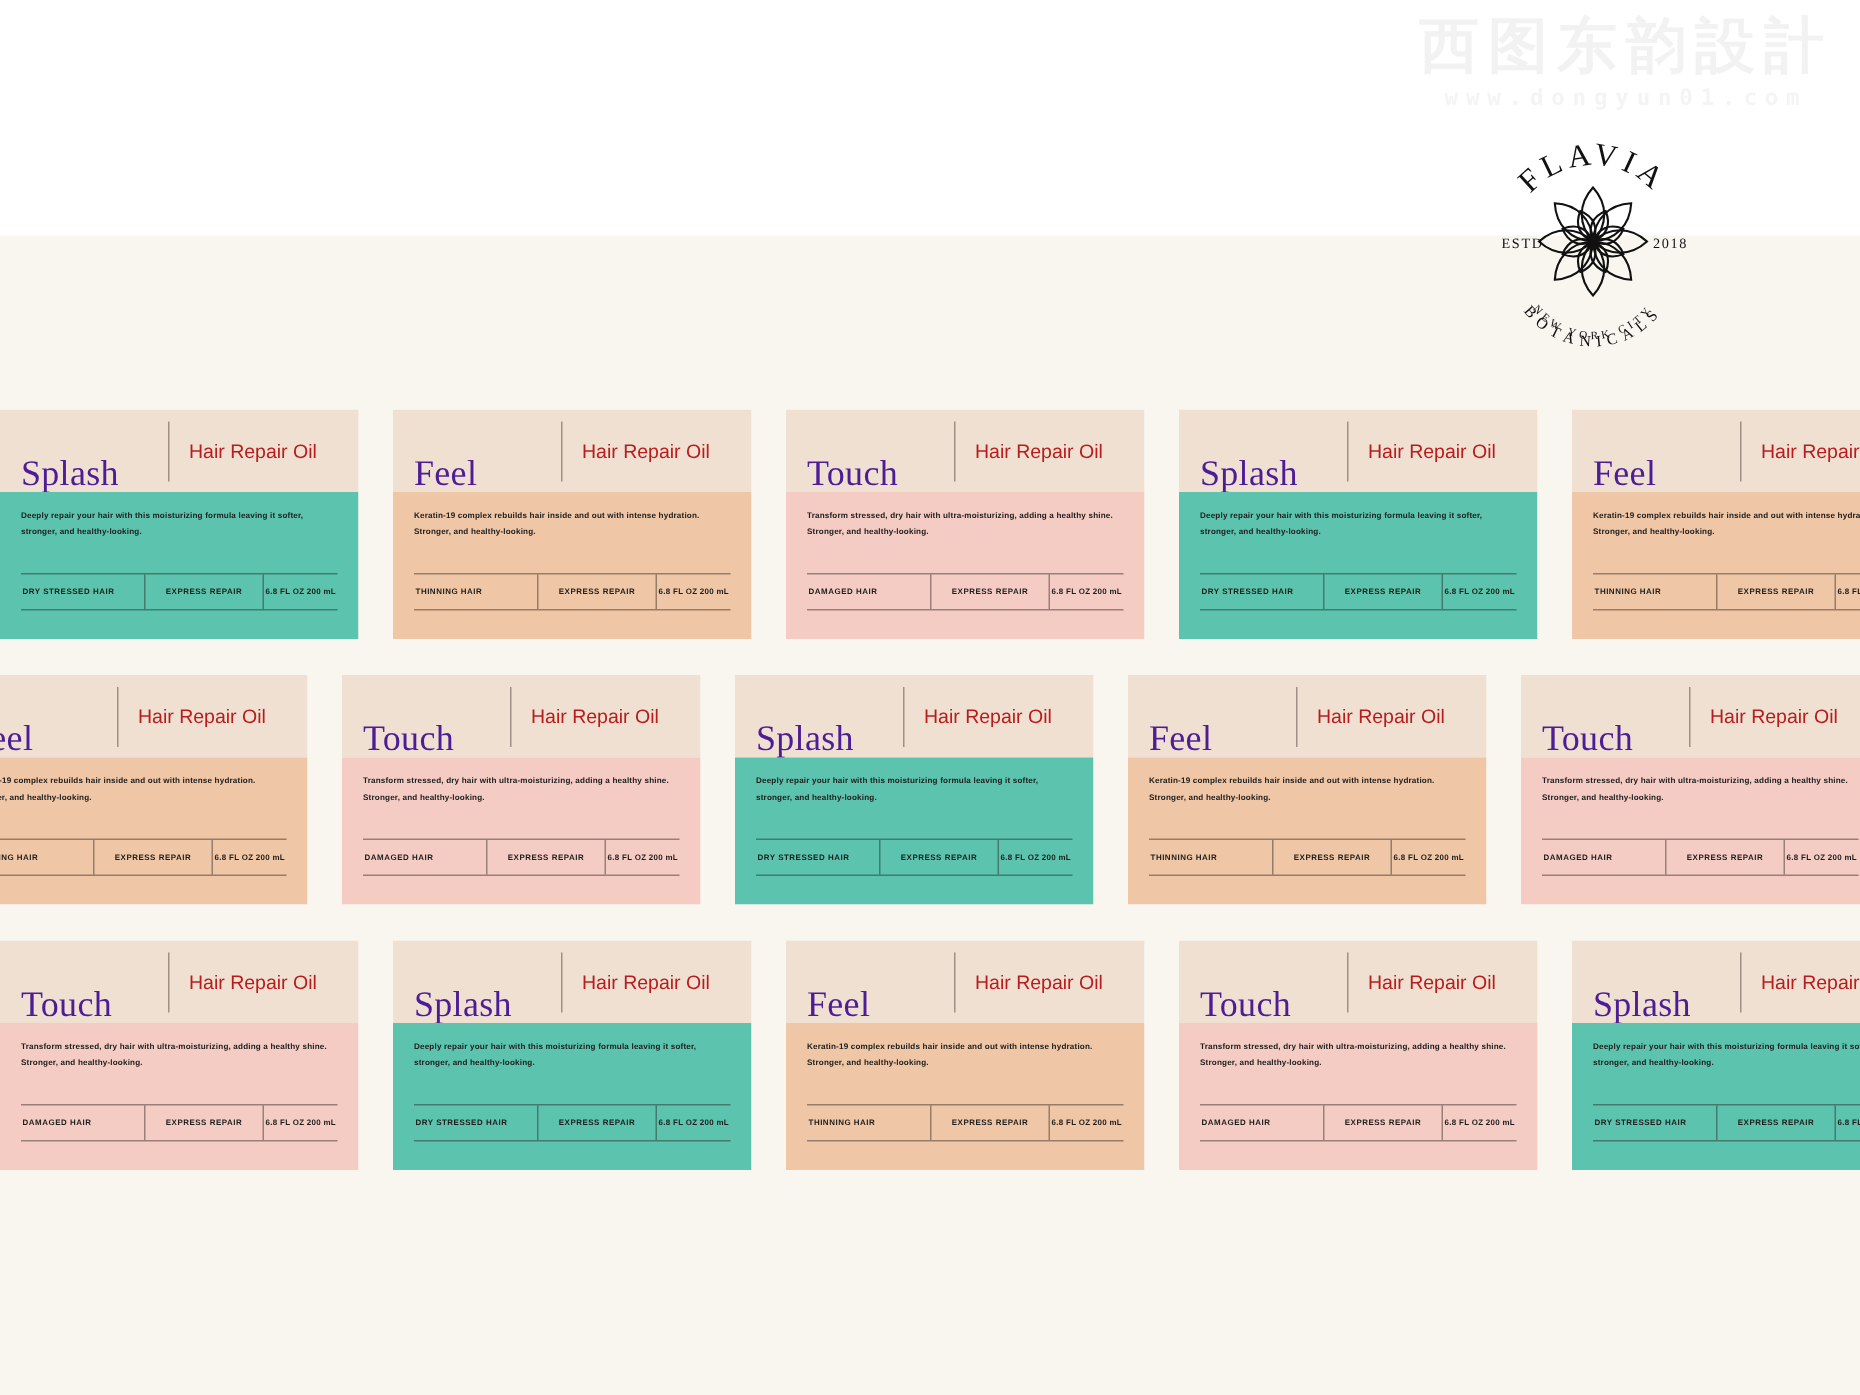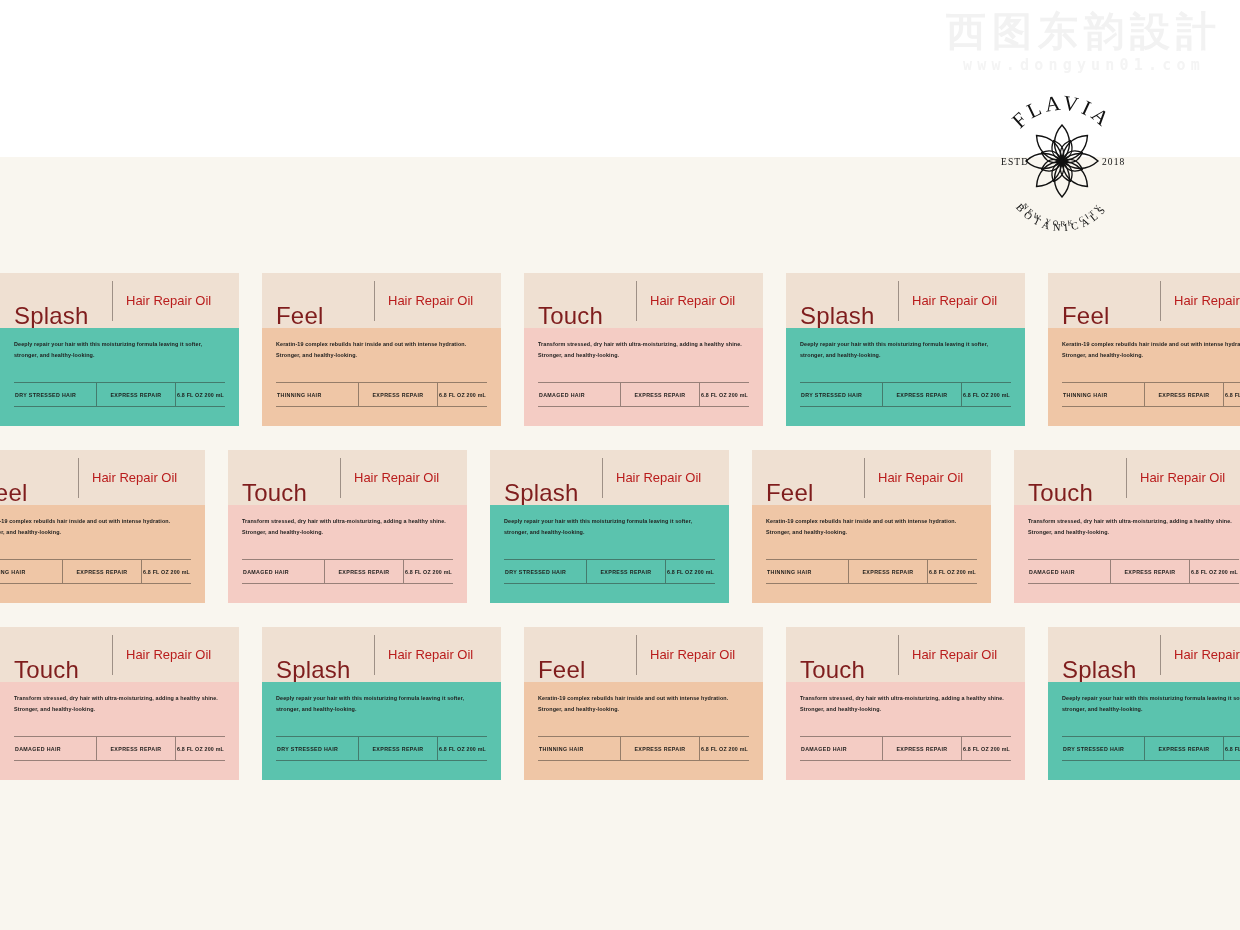--- a/index.html
+++ b/index.html
@@ -51,22 +51,22 @@
     overflow:hidden;
     flex:0 0 auto;
   }
   .card-head{
     height:55px;
     background:#efe0d2;
     display:flex; align-items:center;
     padding:0 14px;
   }
   .brand{
-    font-family:Liberation Sans, sans-serif;
-    font-size:24px; color:#7f1d1d; line-height:1;
+    font-family:Liberation Serif, serif;
+    font-size:24px; color:#4c1d95; line-height:1;
     letter-spacing:.2px;
     width:98px; flex:0 0 98px;
     white-space:nowrap;
     margin-top:30px;
   }
   .head-rule{
     width:1px; height:40px; background:#9e9086; flex:0 0 1px;
     margin-right:13px;
   }
   .subtitle{

